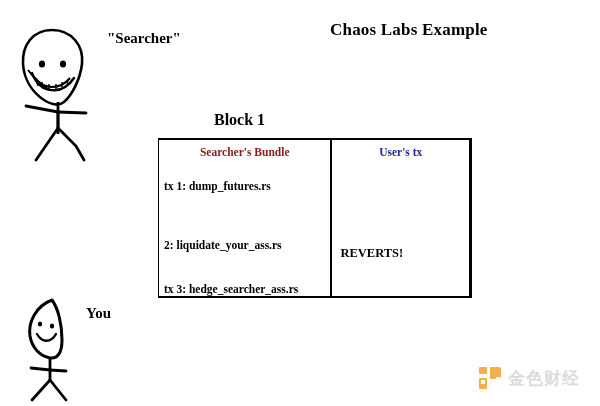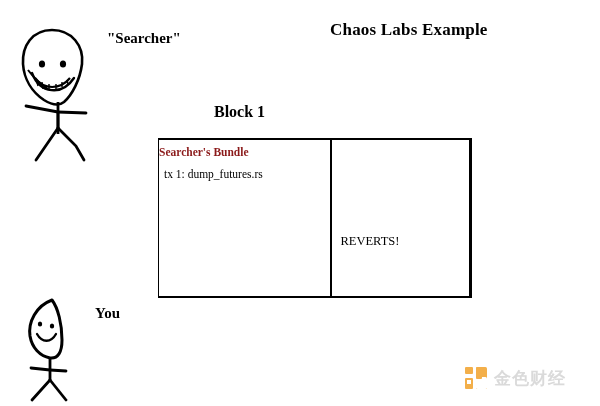--- a/index.html
+++ b/index.html
@@ -37,25 +37,24 @@
   }
   #searcher-label-el {
     left: 107px;
     top: 31px;
     font-size: 15px;
   }
   #you-label-el {
     left: 86px;
     top: 306px;
     font-size: 15px;
-    margin-left: 9px;
   }
   #block-label-el {
     left: 214px;
-    top: 104px;
+    top: 112px;
     font-size: 16px;
   }
 
   
   .figure {
     position: absolute;
   }
   #searcher-figure {
     left: 14px;
     top: 24px;
@@ -93,49 +92,51 @@
     width: 174px;
     border-right: 2px solid #000;
   }
   .col-user {
     width: 137px;
   }
   .col-header {
     position: absolute;
     top: 7px;
     width: 100%;
+    text-align: center;
     font-size: 11.5px;
     font-weight: bold;
     line-height: 1;
     white-space: nowrap;
   }
   .col-header.searcher-hdr { color: #8b1a1a; }
   .col-header.user-hdr { color: #1a2a9c; }
 
   .tx-line {
     position: absolute;
     font-size: 11.5px;
-    font-weight: normal;
+    font-weight: bold;
     white-space: nowrap;
     line-height: 1;
+    margin-top: 12px;
   }
   .col-searcher .tx-line { left: 5px; }
   .col-user .tx-line { left: 8px; }
 
   .s-row-0 { top: 29px; }
   .s-row-1 { top: 88px; }
   .s-row-2 { top: 132px; }
 
   .u-row-0 { top: 68px; }
   .u-row-1 { top: 95px; font-size: 12.5px; text-align: center; }
 
   
   #watermark {
     position: absolute;
-    left: 464px;
+    left: 478px;
     top: 362px;
     width: 112px;
     height: 32px;
     display: flex;
     align-items: center;
     gap: 6px;
     opacity: .92;
   }
   #watermark-text {
     font-family: "DejaVu Sans", sans-serif;
@@ -183,23 +184,26 @@
 
   <div class="label" id="searcher-label-el">"Searcher"</div>
 
   <div class="label" id="block-label-el">Block 1</div>
 
   <div class="block-table">
 
     <div class="block-col col-searcher">
       <div class="col-header searcher-hdr">Searcher's Bundle</div>
       <div class="tx-line s-row-0">tx 1: dump_futures.rs</div>
+      <div class="tx-line s-row-1">2: liquidate_your_ass.rs</div>
+      <div class="tx-line s-row-2">tx 3: hedge_searcher_ass.rs</div>
     </div>
 
     <div class="block-col col-user">
+      <div class="col-header user-hdr">User's tx</div>
       <div class="tx-line u-row-1">REVERTS!</div>
     </div>
 
   </div>
 
   <div class="figure" id="you-figure">
     <svg width="90" height="106" viewBox="0 0 90 106">
 
       <path d="M 34 4 C 18 10 10 26 12 40 C 14 52 22 60 32 62
                C 40 63 44 56 44 44 C 44 28 40 12 34 4 Z" fill="#ffffff" stroke="#000000" stroke-width="3" stroke-linejoin="round"></path>

